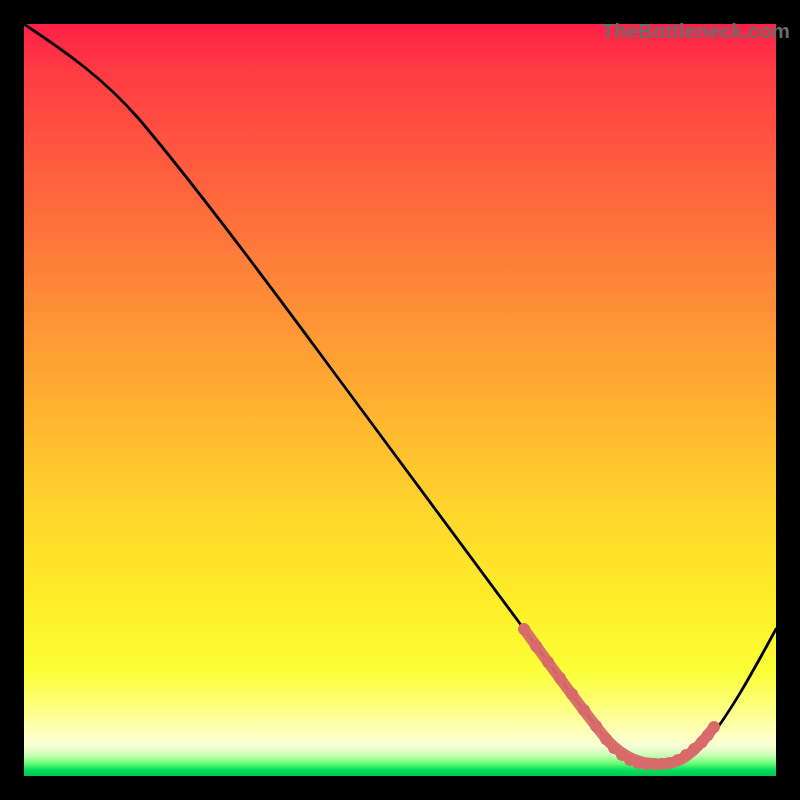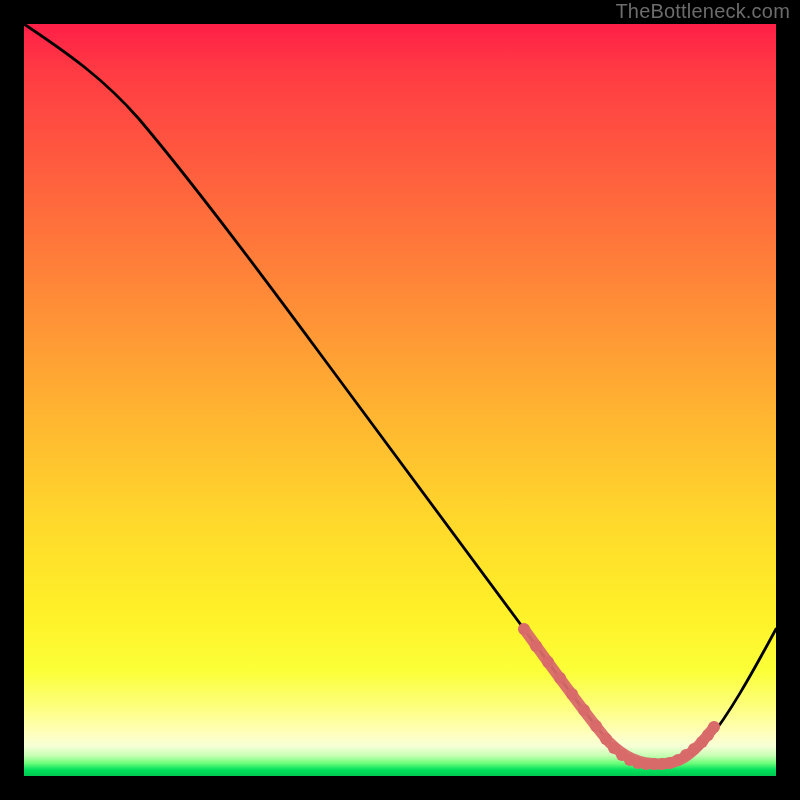--- a/index.html
+++ b/index.html
@@ -51,25 +51,25 @@
   
   svg.curve {
     position: absolute;
     inset: 0;
     width: 100%;
     height: 100%;
     display: block;
   }
   .watermark {
     position: absolute;
-    top: 0;
+    top: 20px;
     right: 10px;
     color: #6c6c6c;
     font-size: 20px;
-    font-weight: 400;
+    font-weight: 700;
     letter-spacing: 0.2px;
     user-select: none;
   }
 </style>
 </head>
 <body>
 
 <div class="frame">
 
   <div class="plot-area">

